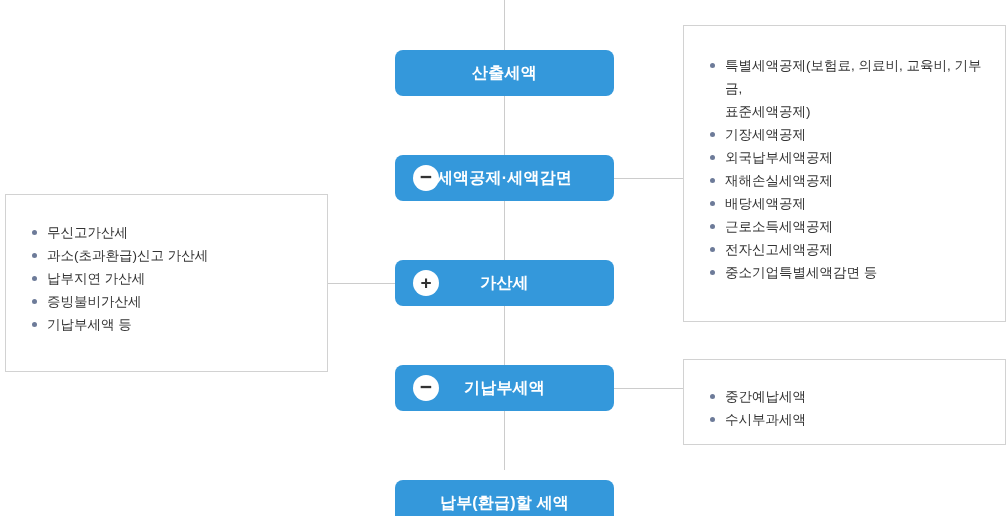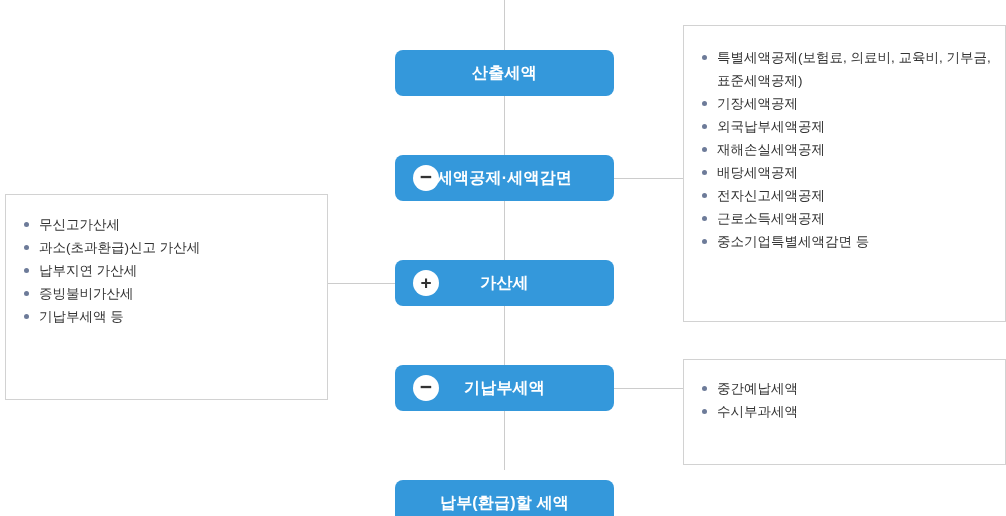--- a/index.html
+++ b/index.html
@@ -73,21 +73,21 @@
 
   
   .panel {
     position: absolute;
     background: #ffffff;
     border: 1px solid #d2d2d2;
     box-sizing: border-box;
   }
   .panel ul {
     list-style: none;
-    margin: 0;
+    margin: 8px;
     padding: 0;
   }
   .panel li {
     position: relative;
     padding-left: 19px;
     color: #333333;
     font-size: 13.5px;
     line-height: 23px;
     white-space: pre-line;
   }
@@ -96,22 +96,22 @@
     position: absolute;
     left: 4px;
     top: 9px;
     width: 5px;
     height: 5px;
     border-radius: 50%;
     background: #6d7b99;
   }
 
   #panel-credits { left: 683px; top: 25px; width: 323px; height: 297px; padding: 20px 14px 0 14px; }
-  #panel-prepaid { left: 683px; top: 359px; width: 323px; height: 106px; padding: 17px 14px 0 14px; }
-  #panel-penalty { left: 5px;   top: 194px; width: 323px; height: 206px; padding: 18px 2px 0 14px; }
+  #panel-prepaid { left: 683px; top: 359px; width: 323px; height: 86px; padding: 17px 14px 0 14px; }
+  #panel-penalty { left: 5px;   top: 194px; width: 323px; height: 178px; padding: 18px 2px 0 14px; }
 </style>
 </head>
 <body>
 
 <div id="diagram">
 
   <div class="line v" style="left:504px; top:0px; height:50px;"></div>
   <div class="line v" style="left:504px; top:96px; height:59px;"></div>
   <div class="line v" style="left:504px; top:201px; height:59px;"></div>
   <div class="line v" style="left:504px; top:306px; height:59px;"></div>
@@ -151,22 +151,22 @@
   </div>
 
   <div class="panel" id="panel-credits">
     <ul>
         <li>특별세액공제(보험료, 의료비, 교육비, 기부금,
 표준세액공제)</li>
         <li>기장세액공제</li>
         <li>외국납부세액공제</li>
         <li>재해손실세액공제</li>
         <li>배당세액공제</li>
+        <li>근로소득세액공제</li>
         <li>전자신고세액공제</li>
-        <li>근로소득세액공제</li>
         <li>중소기업특별세액감면 등</li>
       </ul>
   </div>
 
   <div class="panel" id="panel-prepaid">
     <ul>
         <li>중간예납세액</li>
         <li>수시부과세액</li>
       </ul>
   </div>

